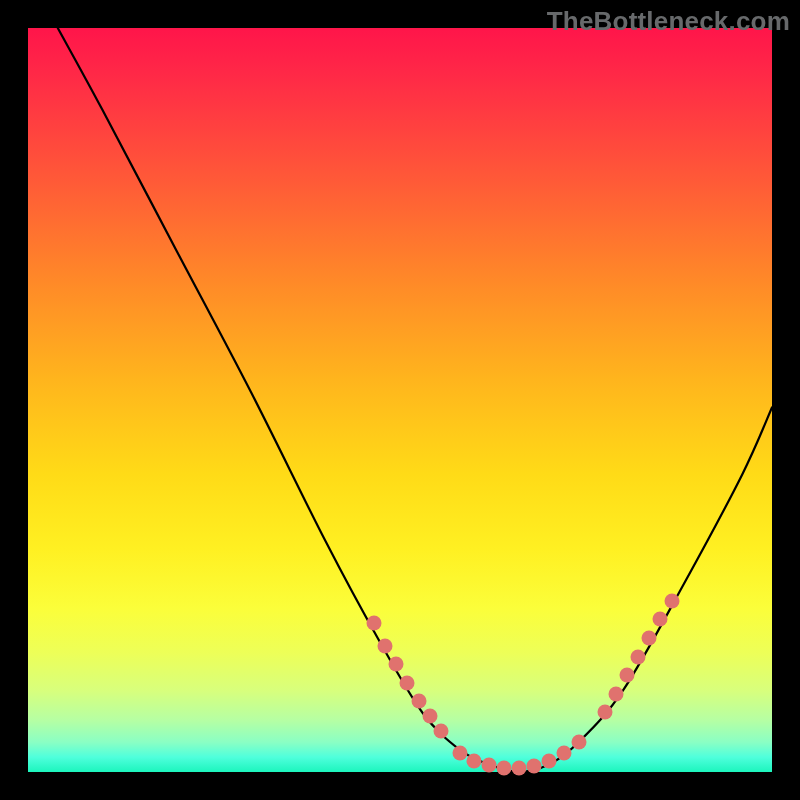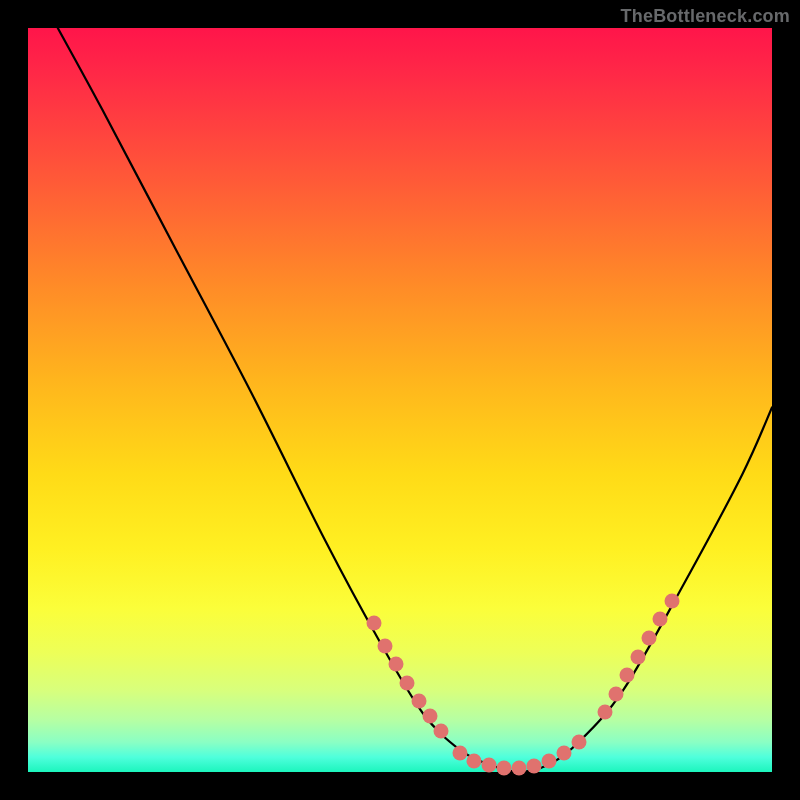--- a/index.html
+++ b/index.html
@@ -30,21 +30,21 @@
       #b6ffa3 93%,
       #8affc4 96%,
       #4fffdc 98%,
       #1cf5bd 100%);
   }
   .watermark {
     position: absolute;
     top: 6px;
     right: 10px;
     font-family: Arial, Helvetica, sans-serif;
-    font-size: 18px;
+    font-size: 26px;
     font-weight: 600;
     color: #67696b;
     letter-spacing: 0.2px;
   }
   svg.curve {
     position: absolute;
     left: 0;
     top: 0;
     width: 744px;
     height: 744px;

